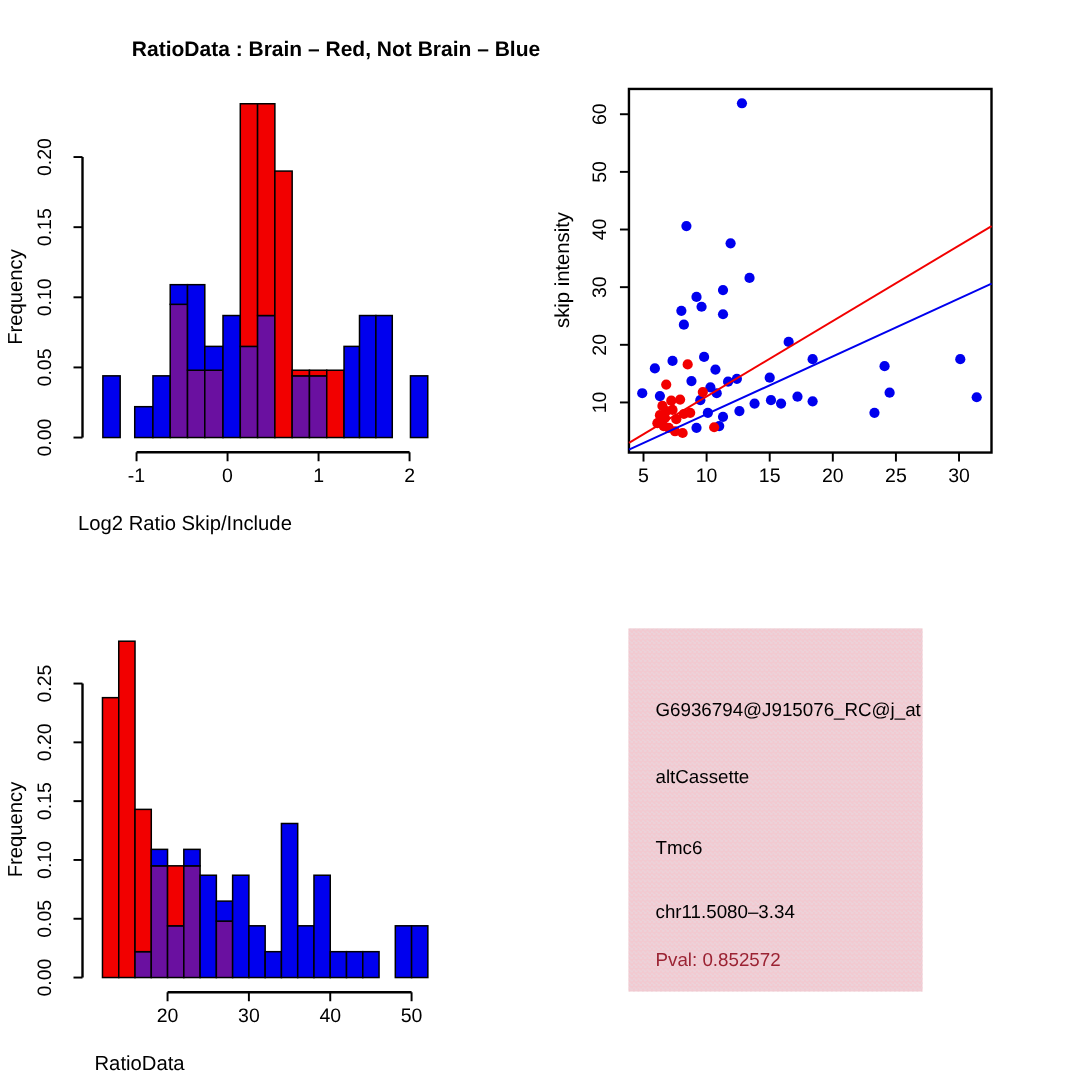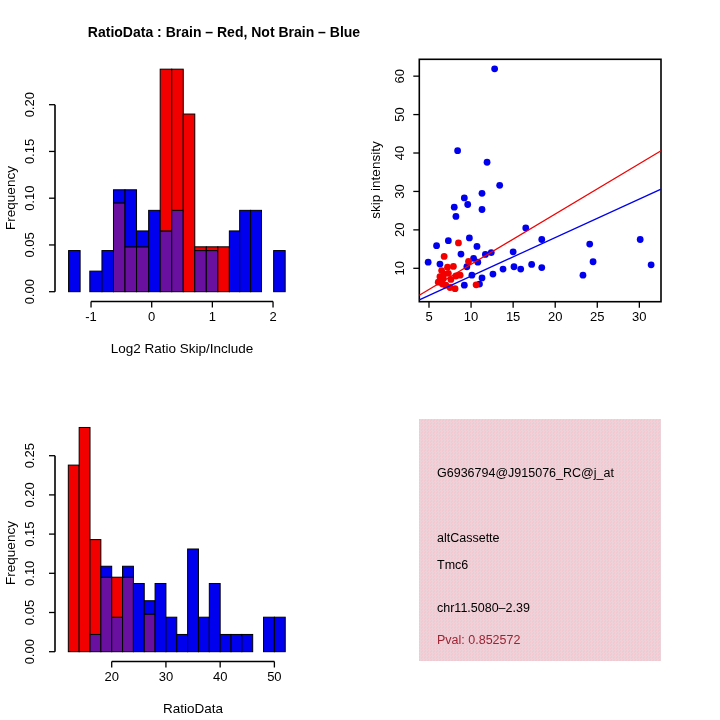--- a/index.html
+++ b/index.html
@@ -1,21 +1,21 @@
 <!DOCTYPE html>
 <html><head>
 <meta charset="utf-8">
 <style>
   html,body{margin:0;padding:0;background:#ffffff;}
   body{width:720px;height:720px;position:relative;font-family:"Liberation Sans",sans-serif;}
   .title{position:absolute;font-weight:bold;font-size:14px;text-align:center;color:#000;white-space:nowrap;}
-  .axlab{position:absolute;font-size:13.5px;text-align:center;color:#000;white-space:nowrap;}
+  .axlab{position:absolute;font-size:13.5px;color:#000;white-space:nowrap;}
   .ylab{position:absolute;transform:translate(-50%,-50%) rotate(-90deg);font-size:13.5px;color:#000;white-space:nowrap;}
   .ctr{left:0;width:360px;margin-left:44px;}
-  .info-box{position:absolute;left:419px;top:419px;width:242px;height:242px;}
+  .info-box{position:absolute;left:419px;top:419px;width:196px;height:242px;}
   .info-line{position:absolute;left:18px;font-size:12.5px;white-space:nowrap;}
   svg{position:absolute;left:0;top:0;}
 </style>
 </head>
 <body>
 
 <div style="position:absolute;left:0;top:0;width:720px;height:720px;">
 
   <svg id="plot-svg" width="720" height="720" viewBox="0 0 720 720">
       <line x1="55" y1="291.7" x2="55" y2="104.69999999999999" stroke="#000000" stroke-width="1.6"></line>
@@ -200,19 +200,19 @@
   <div class="axlab" style="top:341px;left:52px;width:260px;">Log2 Ratio Skip/Include</div>
   <div class="ylab" style="left:10px;top:198px;">Frequency</div>
 
   <div class="ylab" style="left:375px;top:180px;">skip intensity</div>
 
   <div class="axlab" style="top:701px;left:63px;width:260px;">RatioData</div>
   <div class="ylab" style="left:10px;top:553px;">Frequency</div>
 
   <div class="info-box" id="info-box" style="background-color: rgb(242, 201, 208); background-image: conic-gradient(rgb(236, 210, 217) 25%, rgba(0, 0, 0, 0) 0deg, rgba(0, 0, 0, 0) 50%, rgb(236, 210, 217) 0deg, rgb(236, 210, 217) 75%, rgba(0, 0, 0, 0) 0deg); background-size: 3px 3px;">
     <div class="info-line" style="top: 47px; color: rgb(0, 0, 0);">G6936794@J915076_RC@j_at</div>
-    <div class="info-line" style="top: 92px; color: rgb(0, 0, 0); margin-top: 20px;">altCassette</div>
+    <div class="info-line" style="top: 92px; color: rgb(0, 0, 0);">altCassette</div>
     <div class="info-line" style="top: 139px; color: rgb(0, 0, 0);">Tmc6</div>
-    <div class="info-line" style="top: 182px; color: rgb(0, 0, 0);">chr11.5080–2.39</div>
+    <div class="info-line" style="top: 182px; color: rgb(0, 0, 0);">chr11.5080–3.34</div>
     <div class="info-line" style="top: 214px; color: rgb(155, 35, 51);">Pval: 0.852572</div>
   </div>
 
 </div>
 
 </body></html>

